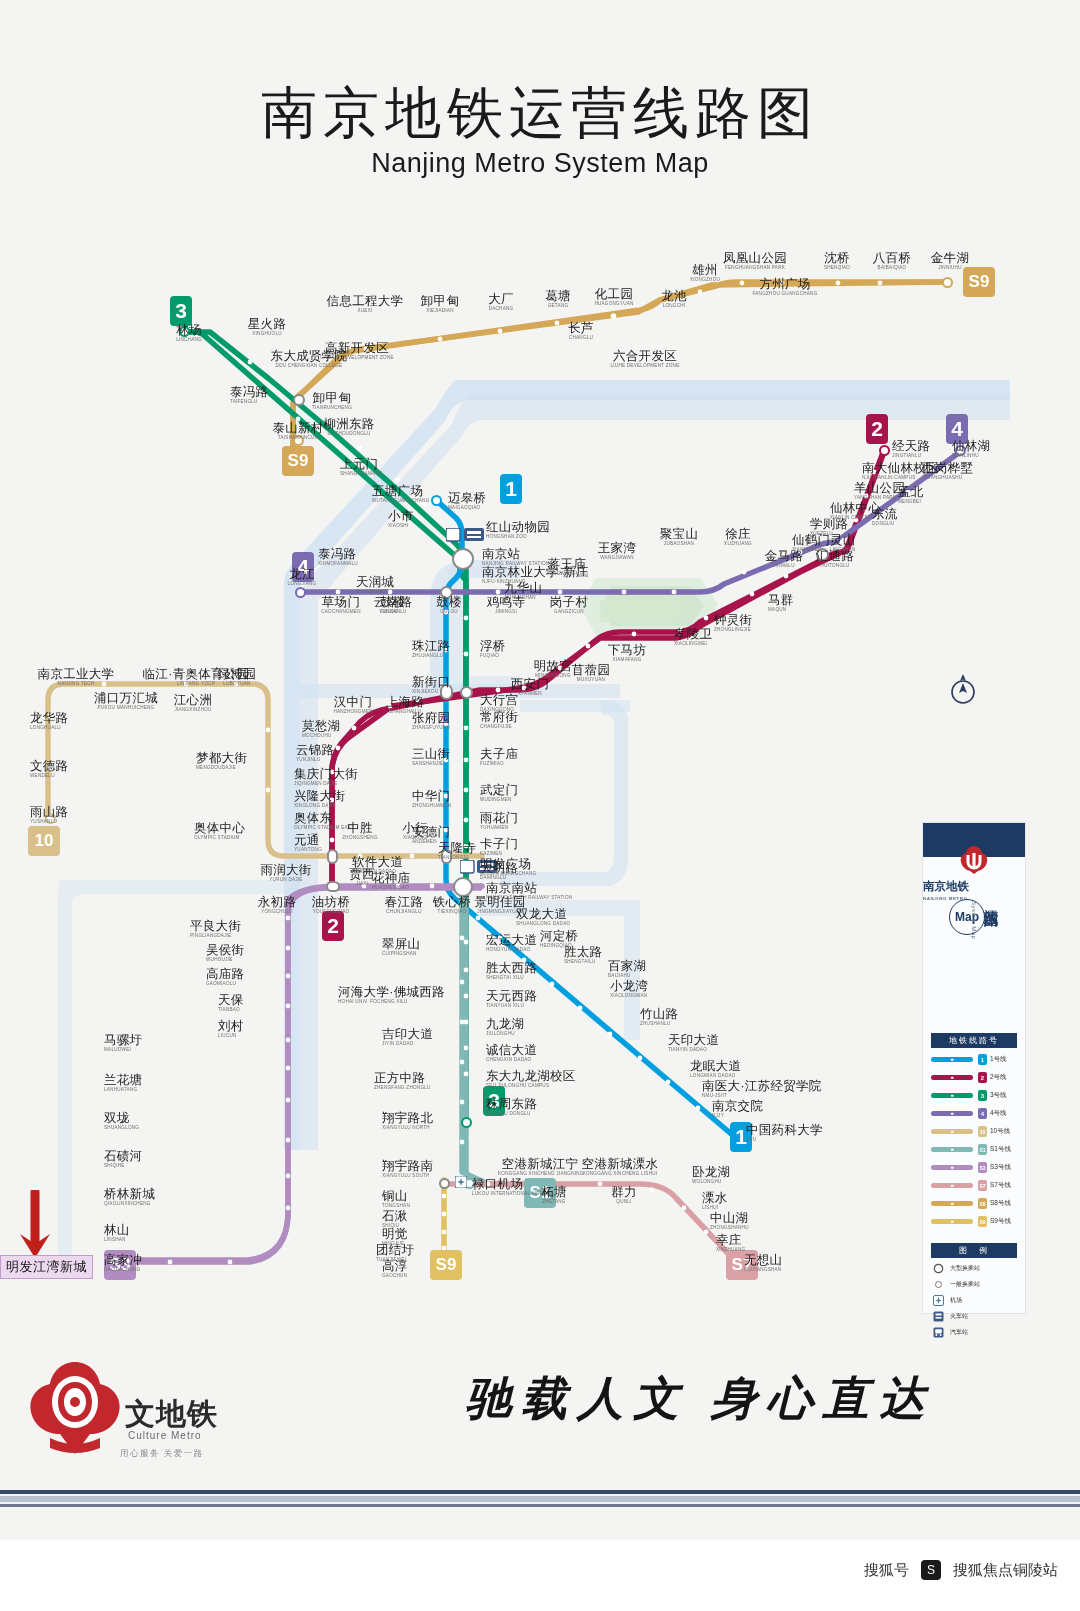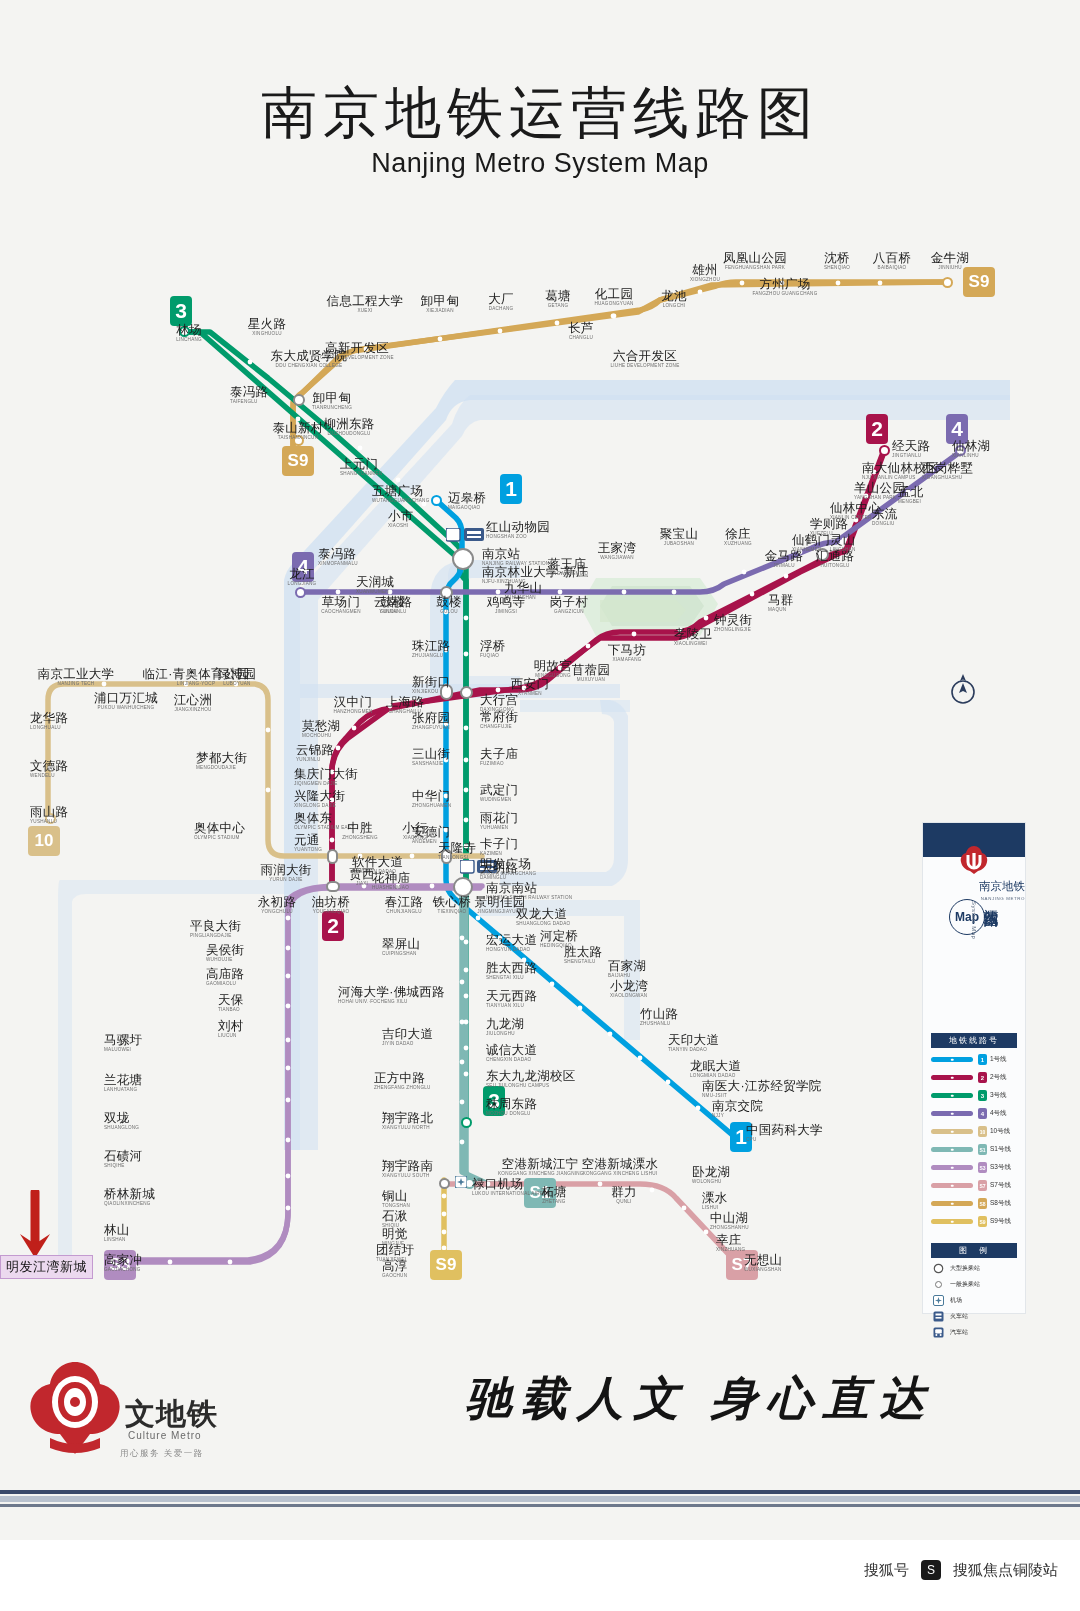--- a/index.html
+++ b/index.html
@@ -30,21 +30,21 @@
   .badge{position:absolute;width:22px;height:30px;border-radius:4px;color:#fff;
          font-size:21px;font-weight:700;display:flex;align-items:center;justify-content:center;
          letter-spacing:0;}
   .badge.w{width:32px;font-size:17px;}
 
   
   #legend{position:absolute;left:922px;top:822px;width:102px;height:490px;background:#fbfcfd;
           border:1px solid #e2e6ea;}
   .lg-head{position:absolute;left:0;top:0;width:102px;height:34px;background:#1d3a63;}
   .lg-logo{position:absolute;left:50%;top:22px;transform:translateX(-50%);width:30px;height:30px;}
-  .lg-name{position:absolute;left:0;top:56px;width:102px;text-align:right;font-size:11.5px;color:#1d3a63;font-weight:400;}
+  .lg-name{position:absolute;left:0;top:56px;width:102px;text-align:left;font-size:11.5px;color:#1d3a63;font-weight:700;}
   .lg-name small{display:block;font-size:4.4px;color:#5b6b80;letter-spacing:.6px;margin-top:2px;}
   .map-circle{position:absolute;left:26px;top:76px;width:34px;height:34px;border:1.8px solid #1d3a63;border-radius:50%;
               display:flex;align-items:center;justify-content:center;font-size:12px;color:#1d3a63;font-weight:700;}
   .vtitle{position:absolute;left:58px;top:74px;writing-mode:vertical-rl;font-size:15px;color:#1d3a63;letter-spacing:1px;}
   .vtitle-en{position:absolute;left:48px;top:78px;writing-mode:vertical-rl;font-size:6px;color:#5b6b80;letter-spacing:.5px;}
   .lg-bar{position:absolute;left:8px;width:86px;height:15px;background:#1d3a63;color:#fff;font-size:8px;
           display:flex;align-items:center;justify-content:center;letter-spacing:2px;}
   .lg-row{position:absolute;left:8px;height:13px;display:flex;align-items:center;}
   .lg-swatch{width:42px;height:5px;border-radius:3px;position:relative;}
   .lg-swatch i{position:absolute;left:50%;top:50%;transform:translate(-50%,-50%);width:2.5px;height:2.5px;background:#fff;border-radius:50%;}

